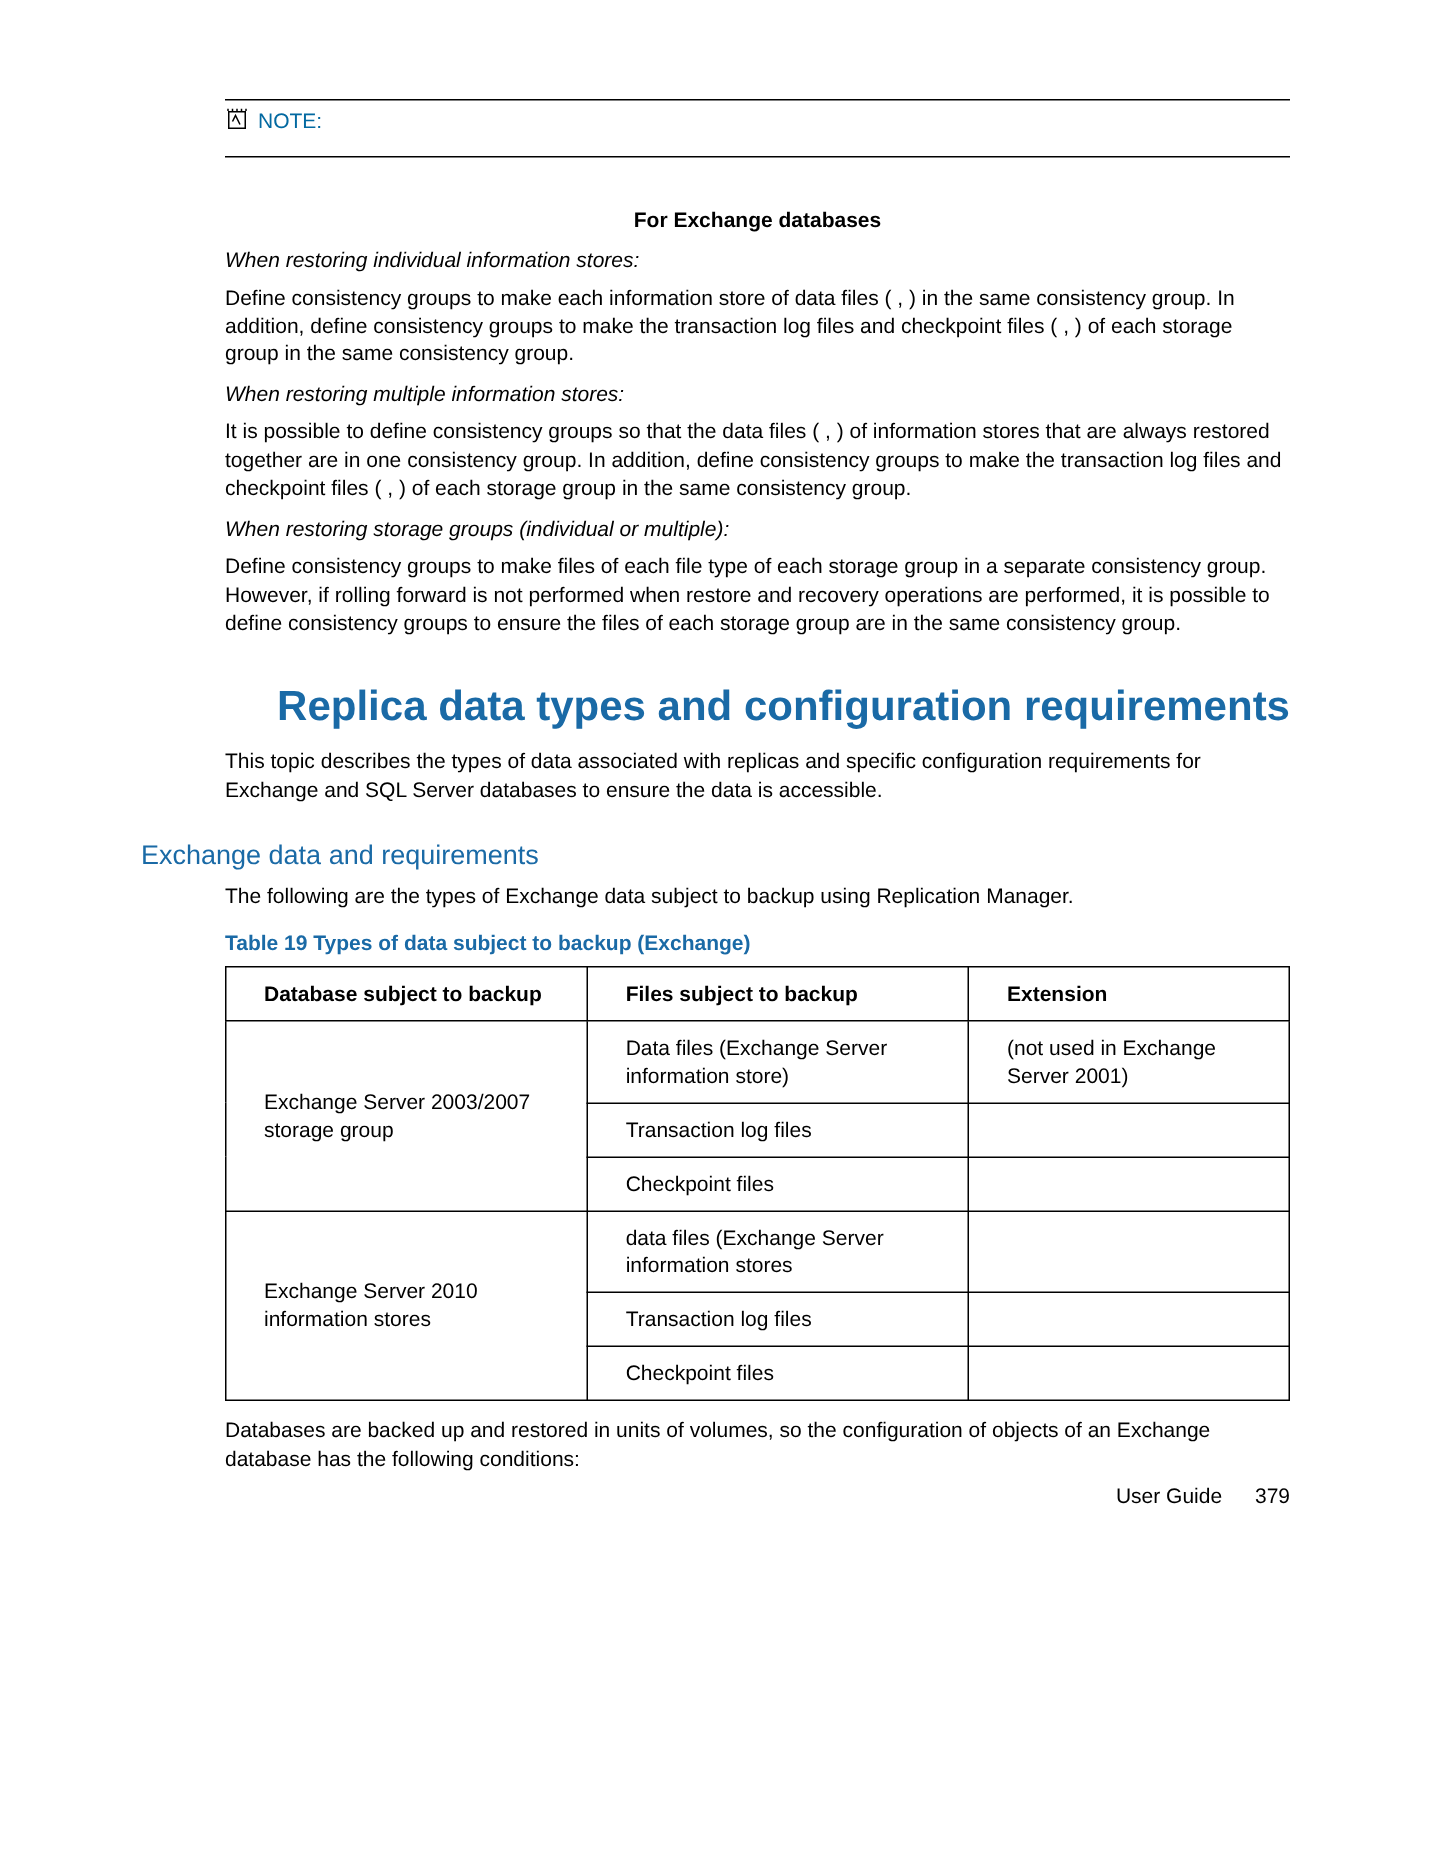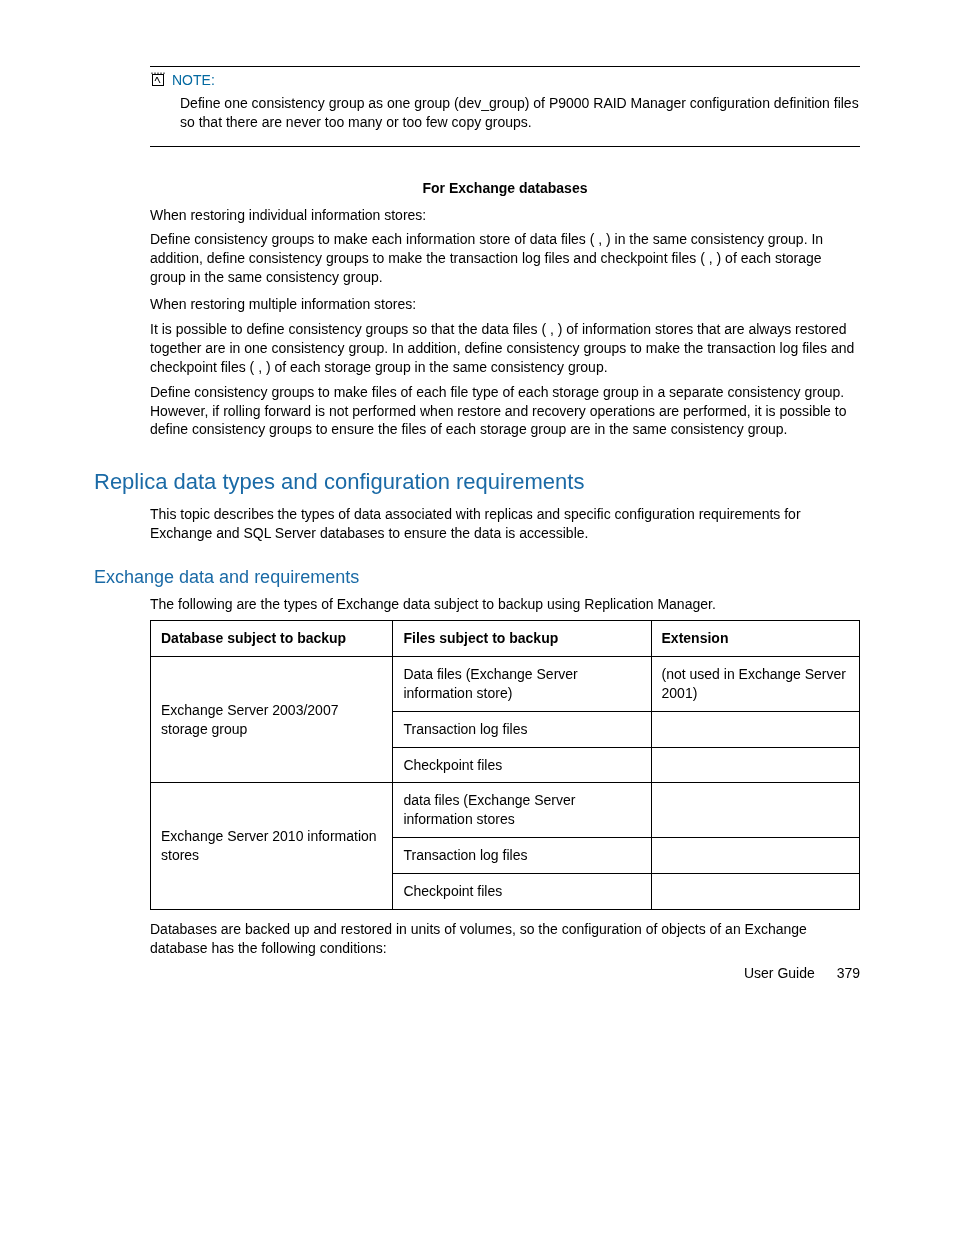--- a/index.html
+++ b/index.html
@@ -13,46 +13,47 @@
     line-height: 1.35;
   }
   .note-rule { border: none; border-top: 1px solid #000; margin: 6px 0 2px 0; }
   .note-rule-bottom { border: none; border-top: 1px solid #000; margin: 14px 0 18px 0; }
   .note-header { display: flex; align-items: center; gap: 6px; margin: 4px 0 4px 0; }
   .note-header .icon { font-size: 14px; line-height:1; }
   .note-label { color: #0369a1; font-size: 14px; }
   .note-body { margin-left: 30px; margin-top:2px; }
   .indent-block { margin-left: 56px; }
   .subhead-bold { font-weight: bold; margin-top: 32px; margin-bottom: 6px; text-align: center; }
-  .italic-sub { margin: 8px 0 6px 0; }
+  .italic-sub { font-style: italic; margin: 8px 0 6px 0; }
   p { margin: 6px 0; }
   h1 {
     font-family: Arial, Helvetica, sans-serif;
-    font-weight: 400;
-    font-size: 22px;
+    font-weight: 700;
+    font-size: 28px;
     color: #1a6aa6;
     margin: 28px 0 8px 0;
+    text-align: right;
   }
   h2 {
     font-family: Arial, Helvetica, sans-serif;
     font-weight: 300;
     font-size: 18px;
     color: #1a6aa6;
     margin: 22px 0 6px 0;
   }
   .table-caption { color: #1a6aa6; font-weight: bold; margin: 12px 0 6px 0; font-size:14px; }
   table {
     border-collapse: collapse;
     width: 100%;
     margin-top: 4px;
     font-size: 14px;
   }
   th, td {
     border: 1px solid #000;
-    padding: 8px 10px;
+    padding: 8px 25px;
     text-align: left;
     vertical-align: top;
   }
   th { font-weight: bold; }
   .footer {
     text-align: right;
     font-size: 14px;
   }
   .footer .pn { margin-left: 18px; }
   .measure { max-width: 705px; }
@@ -69,42 +70,43 @@
         <line x1="2" y1="3" x2="2" y2="1.5" stroke="#000"></line>
           <line x1="5" y1="3" x2="5" y2="1.5" stroke="#000"></line>
         <line x1="8" y1="3" x2="8" y2="1.5" stroke="#000"></line>
           <line x1="11" y1="3" x2="11" y2="1.5" stroke="#000"></line>
         <line x1="14" y1="3" x2="14" y2="1.5" stroke="#000"></line>
         <path d="M5 10 L7 6 L10 12" fill="none" stroke="#000" stroke-width="1"></path>
       </svg>
     </span>
     <span class="note-label">NOTE:</span>
   </div>
-  <div class="note-body measure">Define one consistency group as one group (dev_group) of P9000 RAID Manager configuration definition files so that there are never too many or too few copy groups.</div>
   <hr class="note-rule-bottom">
 
   <div class="subhead-bold">For Exchange databases</div>
 
   <div class="italic-sub">When restoring individual information stores:</div>
   <p class="measure">Define consistency groups to make each information store of data files (            ,           ) in the same consistency group. In addition, define consistency groups to make the transaction log files and checkpoint files (            ,           ) of each storage group in the same consistency group.</p>
 
   <div class="italic-sub">When restoring multiple information stores:</div>
   <p class="measure">It is possible to define consistency groups so that the data files (            ,           ) of information stores that are always restored together are in one consistency group. In addition, define consistency groups to make the transaction log files and checkpoint files (            ,           ) of each storage group in the same consistency group.</p>
 
+  <div class="italic-sub">When restoring storage groups (individual or multiple):</div>
   <p class="measure">Define consistency groups to make files of each file type of each storage group in a separate consistency group. However, if rolling forward is not performed when restore and recovery operations are performed, it is possible to define consistency groups to ensure the files of each storage group are in the same consistency group.</p>
 </div>
 
 <h1>Replica data types and configuration requirements</h1>
 <div class="indent-block">
   <p class="measure">This topic describes the types of data associated with replicas and specific configuration requirements for Exchange and SQL Server databases to ensure the data is accessible.</p>
 </div>
 
 <h2>Exchange data and requirements</h2>
 <div class="indent-block">
   <p class="measure">The following are the types of Exchange data subject to backup using Replication Manager.</p>
+  <div class="table-caption">Table 19 Types of data subject to backup (Exchange)</div>
 
   <table>
     <thead>
       <tr>
         <th>Database subject to backup</th>
         <th>Files subject to backup</th>
         <th>Extension</th>
       </tr>
     </thead>
     <tbody>

